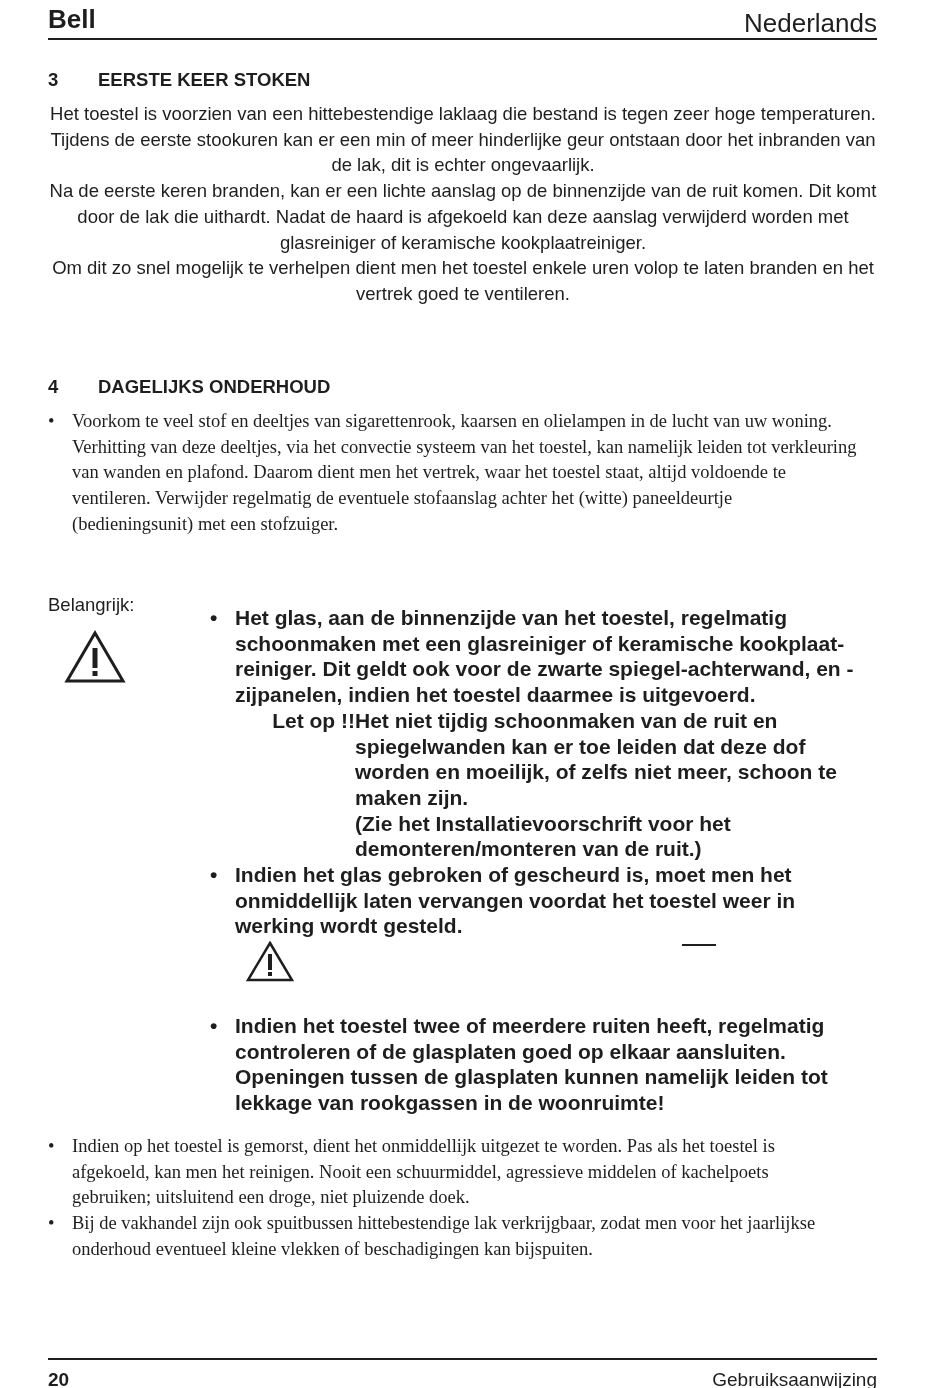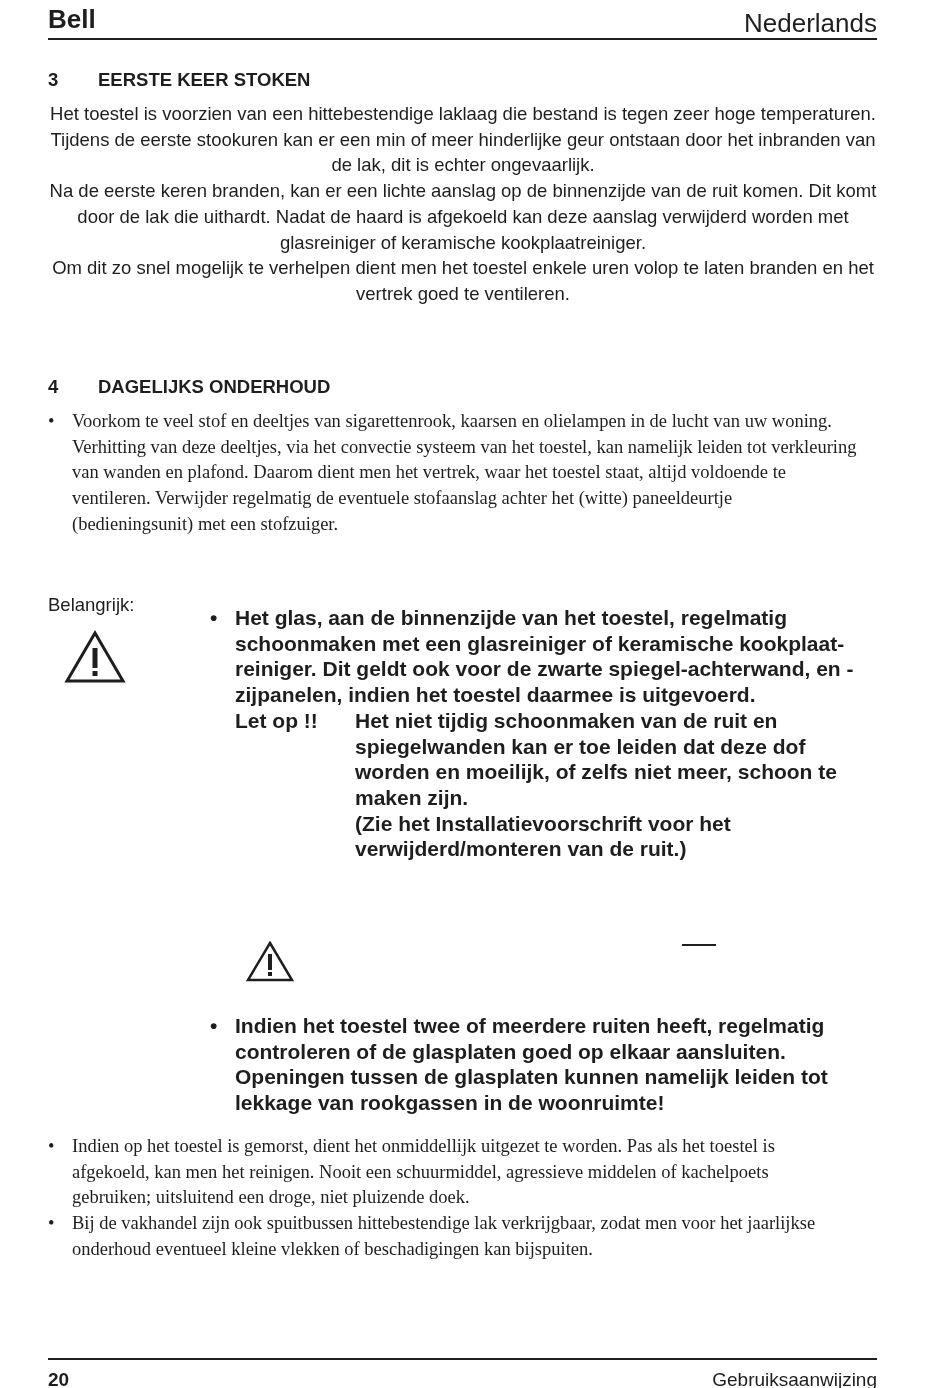--- a/index.html
+++ b/index.html
@@ -22,21 +22,21 @@
     .bullets { position: absolute; left: 48px; width: 830px; font-size: 18.5px; line-height: 25.7px; margin: 0; padding: 0; list-style: none; font-family: Liberation Serif, serif; }
     .bullets li { position: relative; padding-left: 24px; }
     .bullets li::before { content: "•"; position: absolute; left: 0; top: 0; }
 
     .imp-label { position: absolute; left: 48px; top: 594px; font-size: 18.5px; font-weight: normal; }
     .warn-icon { position: absolute; }
     .imp-list { position: absolute; left: 198px; width: 660px; font-size: 21px; line-height: 25.7px; font-weight: bold; margin: 12px; padding: 0; list-style: none; }
     .imp-list li { position: relative; padding-left: 25px; }
     .imp-list li::before { content: "•"; position: absolute; left: 0; top: 0; }
     .letop { display: flex; }
-    .letop .lbl { width: 120px; flex: none; }
+    .letop .lbl { width: 120px; flex: none; text-align: right; }
     .short-rule { position: absolute; left: 682px; top: 944px; width: 34px; border-top: 2px solid #1e1e1e; }
   </style>
 </head>
 <body>
 
 <div class="header">
   <span class="brand">Bell</span>
   <span class="lang">Nederlands</span>
 </div>
 
@@ -64,24 +64,25 @@
   <rect x="28.5" y="41" width="5" height="5" fill="#1e1e1e"></rect>
 </svg>
 
 <ul class="imp-list" style="top:593px">
   <li>
     <div>Het glas, aan de binnenzijde van het toestel, regelmatig schoonmaken met een glasreiniger of keramische kookplaat-reiniger. Dit geldt ook voor de zwarte spiegel-achterwand, en -zijpanelen, indien het toestel daarmee is uitgevoerd.</div>
     <div class="letop">
       <span class="lbl">Let op !!</span>
       <span>
         <span>Het niet tijdig schoonmaken van de ruit en spiegelwanden kan er toe leiden dat deze dof worden en moeilijk, of zelfs niet meer, schoon te maken zijn.</span><br>
-        <span>(Zie het Installatievoorschrift voor het verwijderd/monteren van de ruit.)</span>
+        <span>(Zie het Installatievoorschrift voor het demonteren/monteren van de ruit.)</span>
       </span>
     </div>
   </li>
+  <li>Indien het glas gebroken of gescheurd is, moet men het onmiddellijk laten vervangen voordat het toestel weer in werking wordt gesteld.</li>
 </ul>
 
 <svg class="warn-icon" style="left:246px; top:941px" width="48" height="41" viewBox="0 0 48 41">
   <polygon points="24,2 46,39 2,39" fill="none" stroke="#1e1e1e" stroke-width="2.5"></polygon>
   <rect x="22" y="13" width="4" height="16" fill="#1e1e1e"></rect>
   <rect x="22" y="31" width="4" height="4" fill="#1e1e1e"></rect>
 </svg>
 <div class="short-rule"></div>
 
 <ul class="imp-list" style="top:1001px">

